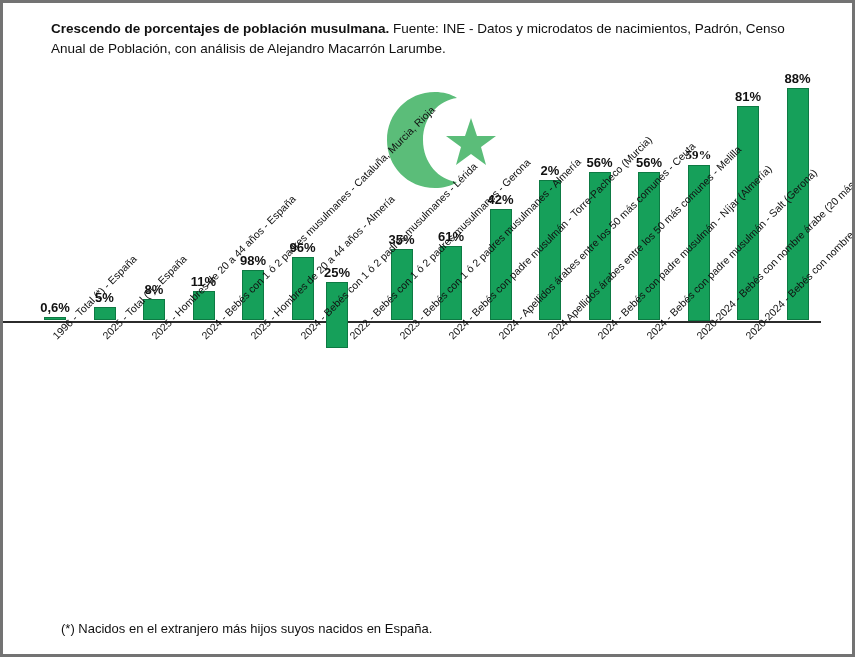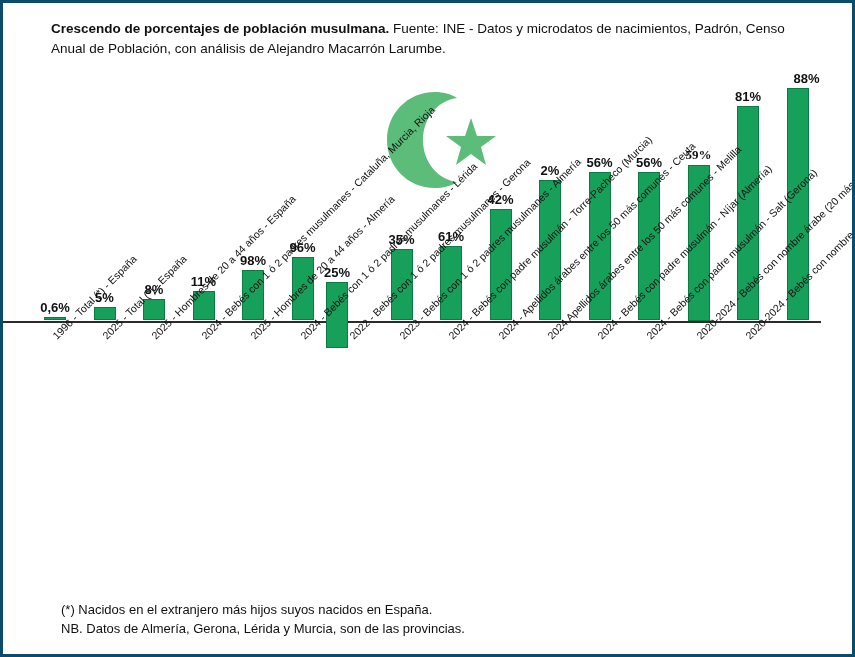--- a/index.html
+++ b/index.html
@@ -9,21 +9,21 @@
   }
   body {
     font-family: "Liberation Sans", sans-serif;
   }
   #page {
     position: relative;
     width: 855px;
     height: 657px;
     background: #ffffff;
     box-sizing: border-box;
-    border: 3px solid #0c4a6e;
+    border: 3px solid #737373;
     overflow: hidden;
   }
   
   #title-block {
     position: absolute;
     left: 48px;
     top: 16px;
     width: 770px;
     text-align: left;
     font-size: 13.5px;
@@ -177,21 +177,21 @@
         <div class="bar" style="height: 148px; background: rgb(22, 160, 90); border-color: rgb(13, 122, 67);"></div>
       </div>
       <div class="bar-col" style="left: 673.5px; top: 144px; height: 174px; font-family: Liberation Serif, serif;">
         <div class="bar-label">59%</div>
         <div class="bar" style="height: 156px; background: rgb(22, 160, 90); border-color: rgb(13, 122, 67);"></div>
       </div>
       <div class="bar-col" style="left: 723px; top: 86px; height: 232px;">
         <div class="bar-label">81%</div>
         <div class="bar" style="height: 214px; background: rgb(22, 160, 90); border-color: rgb(13, 122, 67);"></div>
       </div>
-      <div class="bar-col" style="left: 772.5px; top: 68px; height: 250px; text-align: right;">
+      <div class="bar-col" style="left: 772.5px; top: 68px; height: 250px;">
         <div class="bar-label">88%</div>
         <div class="bar" style="height: 232px; background: rgb(22, 160, 90); border-color: rgb(13, 122, 67);"></div>
       </div>
     </div>
 
   <div id="cat-labels">
       <div class="cat" style="left: 47px; top: 8px;">1996 - Total (*) - España</div>
       <div class="cat" style="left: 96.5px; top: 8px;">2025 - Total (*) - España</div>
       <div class="cat" style="left: 146px; top: 8px;">2025 - Hombres de 20 a 44 años - España</div>
       <div class="cat" style="left: 195.5px; top: 8px;">2024 - Bebés con 1 ó 2 padres musulmanes - Cataluña, Murcia, Rioja</div>
@@ -203,16 +203,15 @@
       <div class="cat" style="left: 492.5px; top: 8px;">2024 - Apellidos árabes entre los 50 más comunes - Ceuta</div>
       <div class="cat" style="left: 542px; top: 8px;">2024 Apellidos árabes entre los 50 más comunes - Melilla</div>
       <div class="cat" style="left: 591.5px; top: 8px;">2024 - Bebés con padre musulmán - Níjar (Almería)</div>
       <div class="cat" style="left: 641px; top: 8px;">2024 - Bebés con padre musulmán - Salt (Gerona)</div>
       <div class="cat" style="left: 690.5px; top: 8px;">2020-2024 - Bebés con nombre árabe (20 más comunes) - Ceuta</div>
       <div class="cat" style="left: 740px; top: 8px;">2020-2024 - Bebés con nombre árabe (20 más comunes) - Melilla</div>
     </div>
 
   <div id="footnotes">
     <div>(*) Nacidos en el extranjero más hijos suyos nacidos en España.</div>
-    <div>NB. Datos de Almería, Gerona, Lérida y Murcia, son de las provincias.</div>
   </div>
 
 </div>
 
 </body></html>

